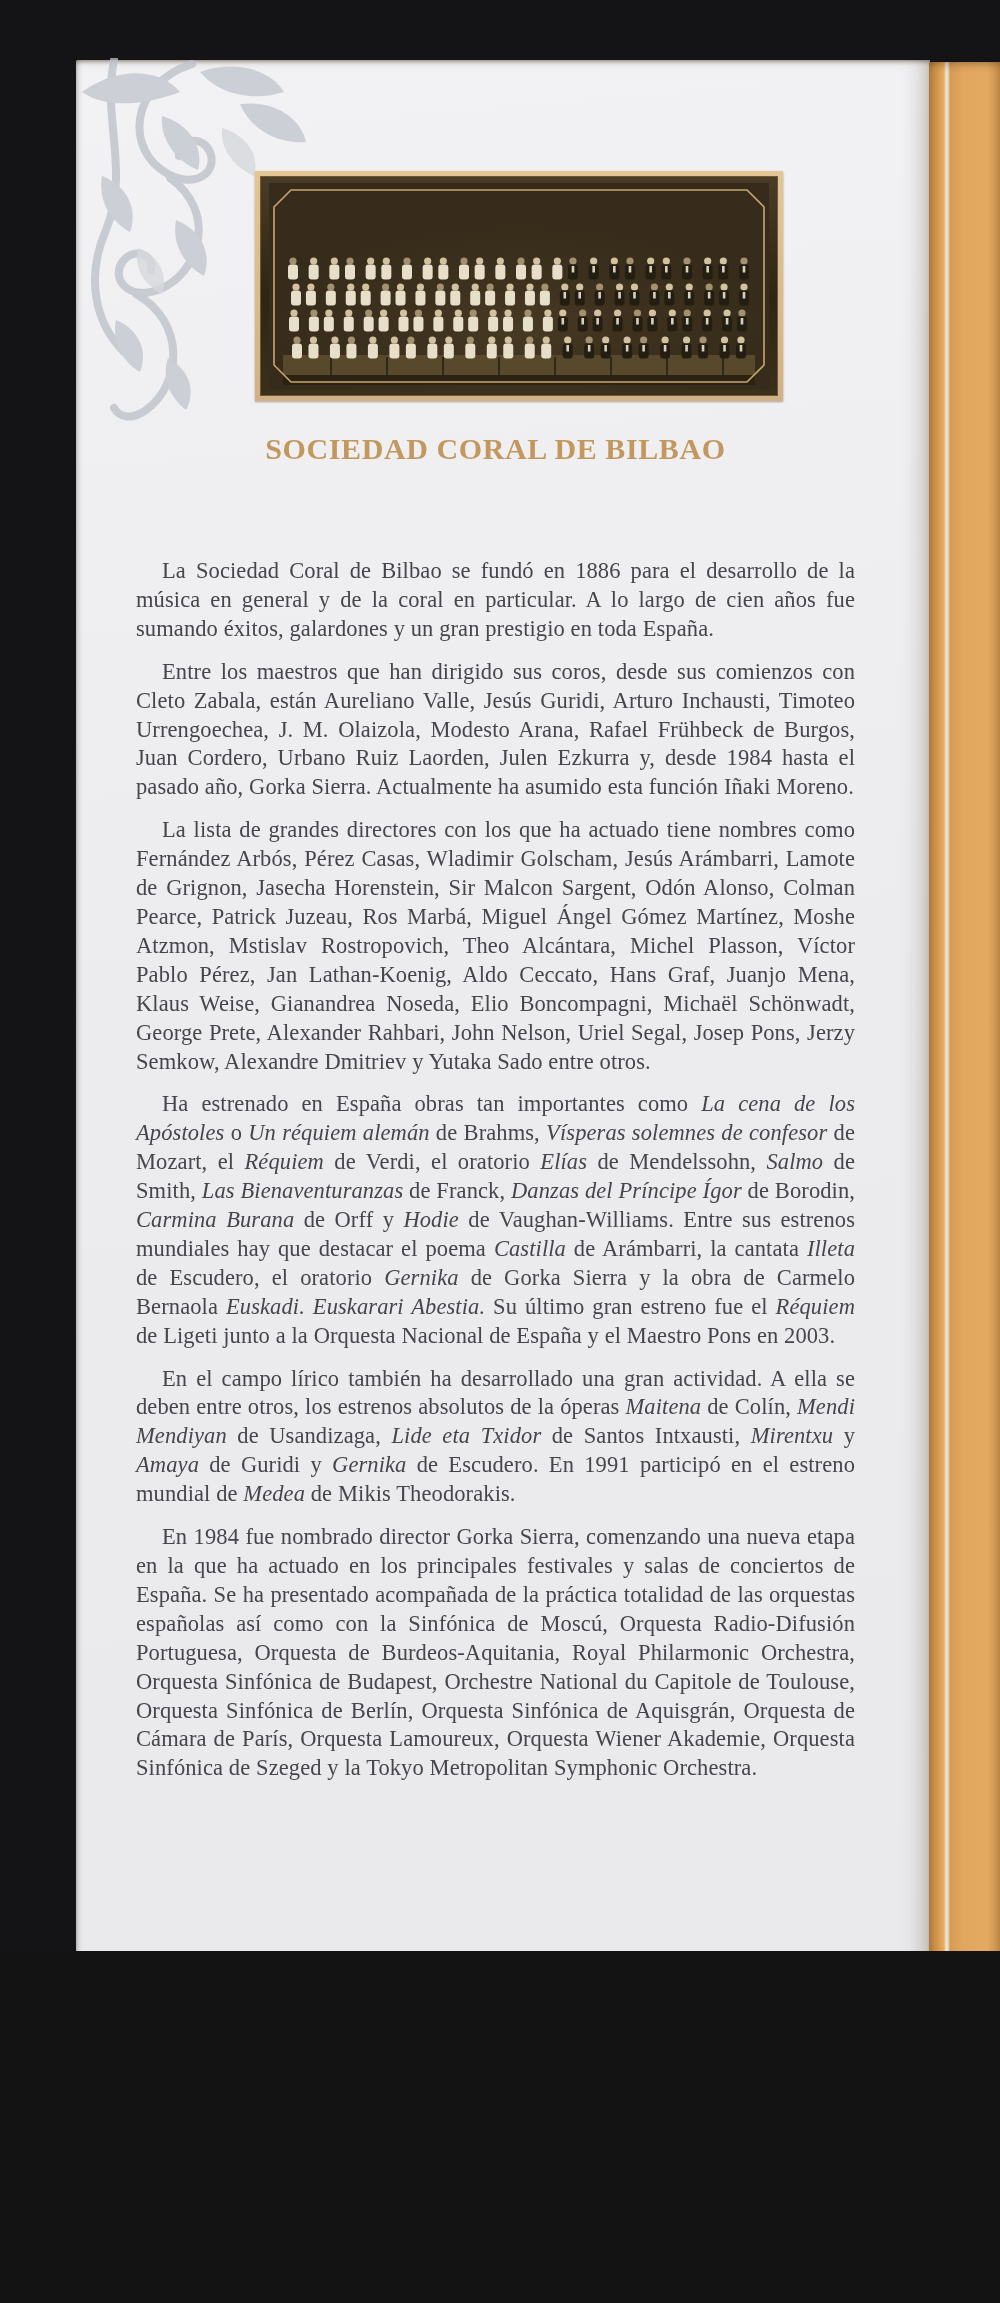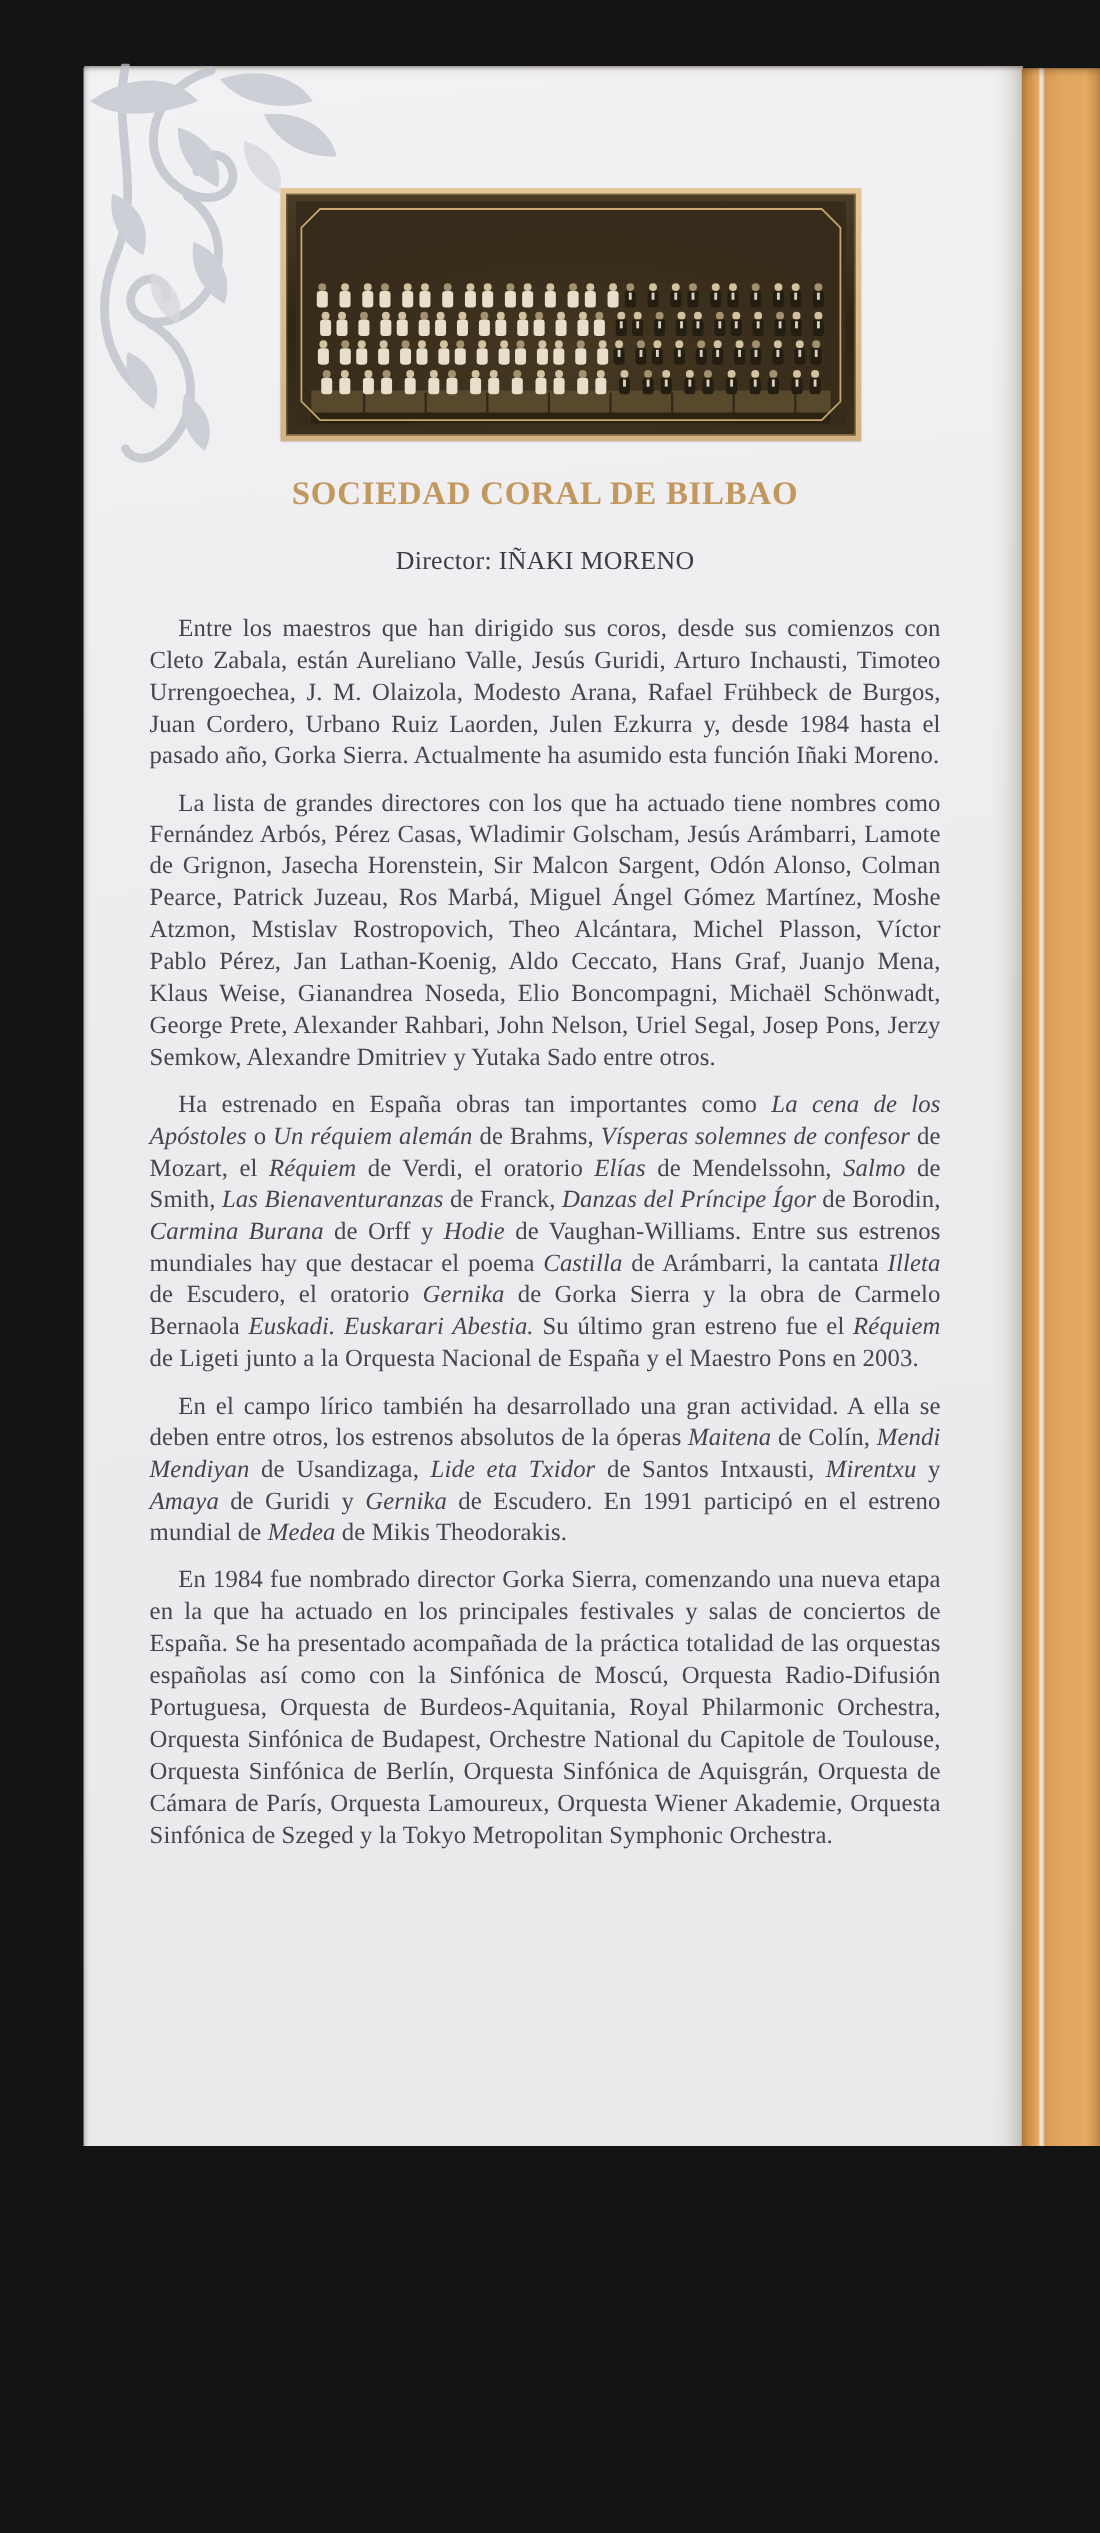--- a/index.html
+++ b/index.html
@@ -351,23 +351,23 @@
               <rect x="475" y="166.5" width="10" height="15" rx="3" fill="#241d11"></rect>
               <rect x="478.7" y="168" width="2.6" height="6.5" fill="#d8d1bf"></rect>
             </g>
 
           <path d="M30,13 H486 L503,30 V188 L486,205 H30 L13,188 V30 Z" fill="none" stroke="#c9a770" stroke-width="1.6"></path>
         </svg>
       </div>
     </div>
 
     <div class="page-title">SOCIEDAD CORAL DE BILBAO</div>
-    <div class="page-subtitle">Director: IÑAKI MORENO</div>
 
     <div id="body-text">
+        <p><span>La Sociedad Coral de Bilbao se fundó en 1886 para el desarrollo de la música en general y de la coral en particular. A lo largo de cien años fue sumando éxitos, galardones y un gran prestigio en toda España.</span></p>
         <p><span>Entre los maestros que han dirigido sus coros, desde sus comienzos con Cleto Zabala, están Aureliano Valle, Jesús Guridi, Arturo Inchausti, Timoteo Urrengoechea, J. M. Olaizola, Modesto Arana, Rafael Frühbeck de Burgos, Juan Cordero, Urbano Ruiz Laorden, Julen Ezkurra y, desde 1984 hasta el pasado año, Gorka Sierra. Actualmente ha asumido esta función Iñaki Moreno.</span></p>
         <p><span>La lista de grandes directores con los que ha actuado tiene nombres como Fernández Arbós, Pérez Casas, Wladimir Golscham, Jesús Arámbarri, Lamote de Grignon, Jasecha Horenstein, Sir Malcon Sargent, Odón Alonso, Colman Pearce, Patrick Juzeau, Ros Marbá, Miguel Ángel Gómez Martínez, Moshe Atzmon, Mstislav Rostropovich, Theo Alcántara, Michel Plasson, Víctor Pablo Pérez, Jan Lathan-Koenig, Aldo Ceccato, Hans Graf, Juanjo Mena, Klaus Weise, Gianandrea Noseda, Elio Boncompagni, Michaël Schönwadt, George Prete, Alexander Rahbari, John Nelson, Uriel Segal, Josep Pons, Jerzy Semkow, Alexandre Dmitriev y Yutaka Sado entre otros.</span></p>
         <p><span>Ha estrenado en España obras tan importantes como </span><i>La cena de los Apóstoles</i><span> o </span><i>Un réquiem alemán</i><span> de Brahms, </span><i>Vísperas solemnes de confesor</i><span> de Mozart, el </span><i>Réquiem</i><span> de Verdi, el oratorio </span><i>Elías</i><span> de Mendelssohn, </span><i>Salmo</i><span> de Smith, </span><i>Las Bienaventuranzas</i><span> de Franck, </span><i>Danzas del Príncipe Ígor</i><span> de Borodin, </span><i>Carmina Burana</i><span> de Orff y </span><i>Hodie</i><span> de Vaughan-Williams. Entre sus estrenos mundiales hay que destacar el poema </span><i>Castilla</i><span> de Arámbarri, la cantata </span><i>Illeta</i><span> de Escudero, el oratorio </span><i>Gernika</i><span> de Gorka Sierra y la obra de Carmelo Bernaola </span><i>Euskadi. Euskarari Abestia.</i><span> Su último gran estreno fue el </span><i>Réquiem</i><span> de Ligeti junto a la Orquesta Nacional de España y el Maestro Pons en 2003.</span></p>
         <p><span>En el campo lírico también ha desarrollado una gran actividad. A ella se deben entre otros, los estrenos absolutos de la óperas </span><i>Maitena</i><span> de Colín, </span><i>Mendi Mendiyan</i><span> de Usandizaga, </span><i>Lide eta Txidor</i><span> de Santos Intxausti, </span><i>Mirentxu</i><span> y </span><i>Amaya</i><span> de Guridi y </span><i>Gernika</i><span> de Escudero. En 1991 participó en el estreno mundial de </span><i>Medea</i><span> de Mikis Theodorakis.</span></p>
         <p><span>En 1984 fue nombrado director Gorka Sierra, comenzando una nueva etapa en la que ha actuado en los principales festivales y salas de conciertos de España. Se ha presentado acompañada de la práctica totalidad de las orquestas españolas así como con la Sinfónica de Moscú, Orquesta Radio-Difusión Portuguesa, Orquesta de Burdeos-Aquitania, Royal Philarmonic Orchestra, Orquesta Sinfónica de Budapest, Orchestre National du Capitole de Toulouse, Orquesta Sinfónica de Berlín, Orquesta Sinfónica de Aquisgrán, Orquesta de Cámara de París, Orquesta Lamoureux, Orquesta Wiener Akademie, Orquesta Sinfónica de Szeged y la Tokyo Metropolitan Symphonic Orchestra.</span></p>
       </div>
   </div>
 
   <div id="orange-edge"></div>
 

